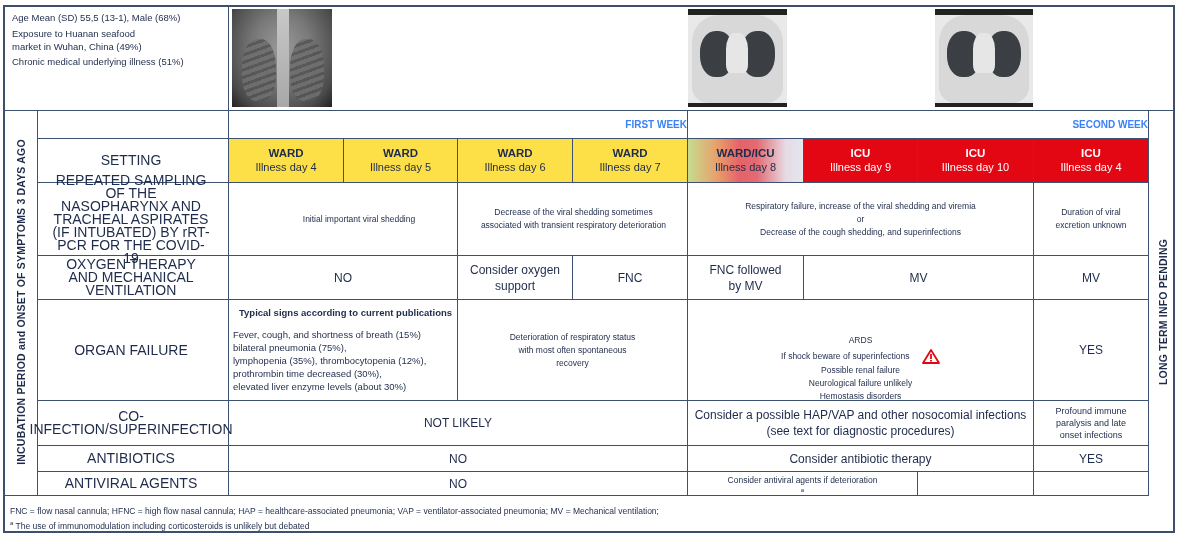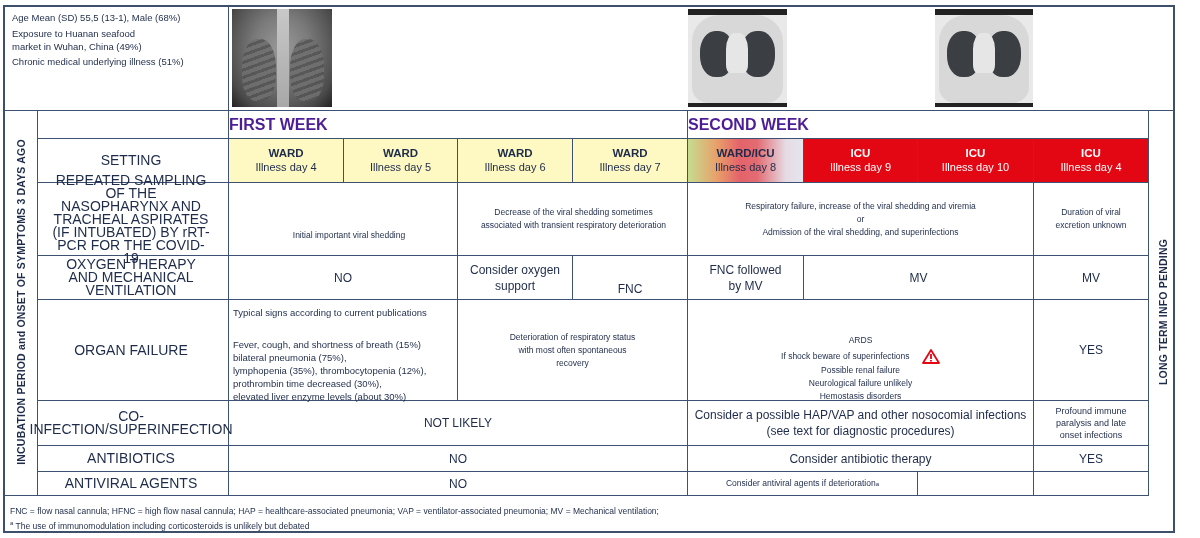--- a/index.html
+++ b/index.html
@@ -24,35 +24,35 @@
   .ct { background: #e9e9e9; }
   .ct1 { left: 688px; top: 9px; width: 99px; height: 98px; }
   .ct2 { left: 935px; top: 9px; width: 98px; height: 98px; }
   .ct .body { position: absolute; left: 4px; top: 6px; right: 4px; bottom: 4px; border-radius: 30% 30% 18% 18%; background: #d8d8d8; }
   .ct .lungL, .ct .lungR { position: absolute; top: 22px; width: 34px; height: 46px; border-radius: 45%; background: #3b3f44; }
   .ct .lungL { left: 12px; } .ct .lungR { right: 12px; }
   .ct .heart { position: absolute; left: 38px; top: 24px; width: 22px; height: 40px; background: #e6e6e6; border-radius: 40% 40% 20% 20%; }
   .ct .edgeT { position:absolute; left:0; right:0; top:0; height:6px; background:#222; }
   .ct .edgeB { position:absolute; left:0; right:0; bottom:0; height:4px; background:#222; }
 
-  .week-title { position: absolute; top: 113px; height: 24px; line-height: 24px; text-align: left; color: #4c1d95; font-weight: bold; font-size: 16px; }
+  .week-title { position: absolute; top: 113px; height: 24px; line-height: 24px; text-align: right; color: #3b82f6; font-weight: bold; font-size: 10px; }
 
   .setting-cell { position: absolute; top: 139px; height: 43px; text-align: center; font-size: 11px; line-height: 14px; padding-top: 7px; }
   .setting-cell .s-main { font-weight: bold; font-size: 11.5px; }
-  .green { background: #fef9c3; color: #1e2b4a; }
+  .green { background: #fde047; color: #1e2b4a; }
   .red { background: #e30613; color: #ffffff; }
   .grad { background: linear-gradient(90deg, #c6dc8f 0%, #e8a06a 25%, #e4636a 45%, #e36b72 60%, #e6dbe4 85%, #e4e6ef 100%); color: #1e2b4a; }
 
   .rowlabel { position: absolute; left: 36px; width: 190px; text-align: center; font-size: 14px; line-height: 13px; color: #1e2b4a; display: flex; align-items: center; justify-content: center; }
   .cell { position: absolute; text-align: center; display: flex; align-items: center; justify-content: center; flex-direction: column; color: #1e2b4a; }
   .sm { font-size: 8.5px; line-height: 13px; }
   .lg { font-size: 12px; line-height: 16px; }
 
   .signs { position: absolute; left: 233px; top: 306px; width: 225px; font-size: 9.5px; line-height: 13px; color: #1e2b4a; }
-  .signs .stitle { font-weight: normal; margin-bottom: 19px; }
+  .signs .stitle { font-weight: bold; margin-bottom: 9px; text-align: center; }
 
   .vtext { position: absolute; white-space: nowrap; font-weight: bold; font-size: 10.5px; letter-spacing: 0.2px; color: #1e2b4a; transform-origin: center center; }
 
   .footnote { position: absolute; left: 10px; top: 505px; font-size: 8.5px; line-height: 12px; color: #1e2b4a; }
   .warn { display: inline-block; margin-left: 10px; vertical-align: middle; }
 </style>
 </head>
 <body>
 
 <div class="frame"></div>
@@ -144,33 +144,33 @@
 <div class="setting-cell red" style="left:918px; width:115px;">
   <div class="s-main">ICU</div>
   <div>Illness day 10</div>
 </div>
 <div class="setting-cell red" style="left:1034px; width:114px;">
   <div class="s-main">ICU</div>
   <div>Illness day 4</div>
 </div>
 
 <div class="rowlabel" style="top:183px; height:72px; padding:0 16px;">REPEATED SAMPLING OF THE NASOPHARYNX AND TRACHEAL ASPIRATES (IF INTUBATED) BY rRT-PCR FOR THE COVID-19</div>
-<div class="cell sm" style="left:235px; top:183px; width:228px; height:72px;margin-top:16px;">Initial important viral shedding</div>
+<div class="cell sm" style="left:245px; top:183px; width:228px; height:72px;">Initial important viral shedding</div>
 <div class="cell sm" style="left:460px; top:183px; width:227px; height:72px; padding:0 18px;">Decrease of the viral shedding sometimes associated with transient respiratory deterioration</div>
 <div class="cell sm" style="left:688px; top:183px; width:345px; height:72px;">
   <div>Respiratory failure, increase of the viral shedding and viremia</div>
   <div>or</div>
-  <div>Admission of the viral shedding, and superinfections</div>
+  <div>Decrease of the cough shedding, and superinfections</div>
 </div>
 <div class="cell sm" style="left:1034px; top:183px; width:114px; height:72px; padding:0 16px;">Duration of viral excretion unknown</div>
 
 <div class="rowlabel" style="top:256px; height:43px; padding:0 28px;">OXYGEN THERAPY AND MECHANICAL VENTILATION</div>
 <div class="cell lg" style="left:229px; top:256px; width:228px; height:43px;">NO</div>
 <div class="cell lg" style="left:458px; top:256px; width:114px; height:43px; padding:0 8px;">Consider oxygen support</div>
-<div class="cell lg" style="left:573px; top:267px; width:114px; height:43px;">FNC</div>
+<div class="cell lg" style="left:573px; top:256px; width:114px; height:43px;">FNC</div>
 <div class="cell lg" style="left:688px; top:256px; width:115px; height:43px; padding:0 14px;">FNC followed by MV</div>
 <div class="cell lg" style="left:804px; top:256px; width:229px; height:43px;">MV</div>
 <div class="cell lg" style="left:1034px; top:256px; width:114px; height:43px;">MV</div>
 
 <div class="rowlabel" style="top:300px; height:100px;">ORGAN FAILURE</div>
 <div class="signs">
   <div class="stitle">Typical signs according to current publications</div>
   <div>Fever, cough, and shortness of breath (15%)</div>
   <div>bilateral pneumonia (75%),</div>
   <div>lymphopenia (35%), thrombocytopenia (12%),</div>
@@ -199,21 +199,21 @@
 <div class="cell lg" style="left:688px; top:401px; width:345px; height:44px; padding:0 6px;">Consider a possible HAP/VAP and other nosocomial infections (see text for diagnostic procedures)</div>
 <div class="cell sm" style="left:1034px; top:401px; width:114px; height:44px; padding:0 12px; font-size:9px; line-height:12px;">Profound immune paralysis and late onset infections</div>
 
 <div class="rowlabel" style="top:446px; height:25px;">ANTIBIOTICS</div>
 <div class="cell lg" style="left:229px; top:446px; width:458px; height:25px;">NO</div>
 <div class="cell lg" style="left:688px; top:446px; width:345px; height:25px;">Consider antibiotic therapy</div>
 <div class="cell lg" style="left:1034px; top:446px; width:114px; height:25px;">YES</div>
 
 <div class="rowlabel" style="top:472px; height:23px;">ANTIVIRAL AGENTS</div>
 <div class="cell lg" style="left:229px; top:472px; width:458px; height:23px;">NO</div>
-<div class="cell sm" style="left:688px; top:472px; width:229px; height:23px; flex-direction:row;">
+<div class="cell sm" style="left:688px; top:472px; width:229px; height:23px; flex-direction:column;">
   <span>Consider antiviral agents if deterioration</span>
     <sup style="font-size:6px; line-height:6px;">a</sup>
 </div>
 <div class="cell sm" style="left:918px; top:472px; width:115px; height:23px;"></div>
 <div class="cell sm" style="left:1034px; top:472px; width:114px; height:23px;"></div>
 
 <div class="footnote">
   <div>FNC = flow nasal cannula; HFNC = high flow nasal cannula; HAP = healthcare-associated pneumonia; VAP = ventilator-associated pneumonia; MV = Mechanical ventilation;</div>
   <div>
     <sup style="font-size:6px;">a</sup>

